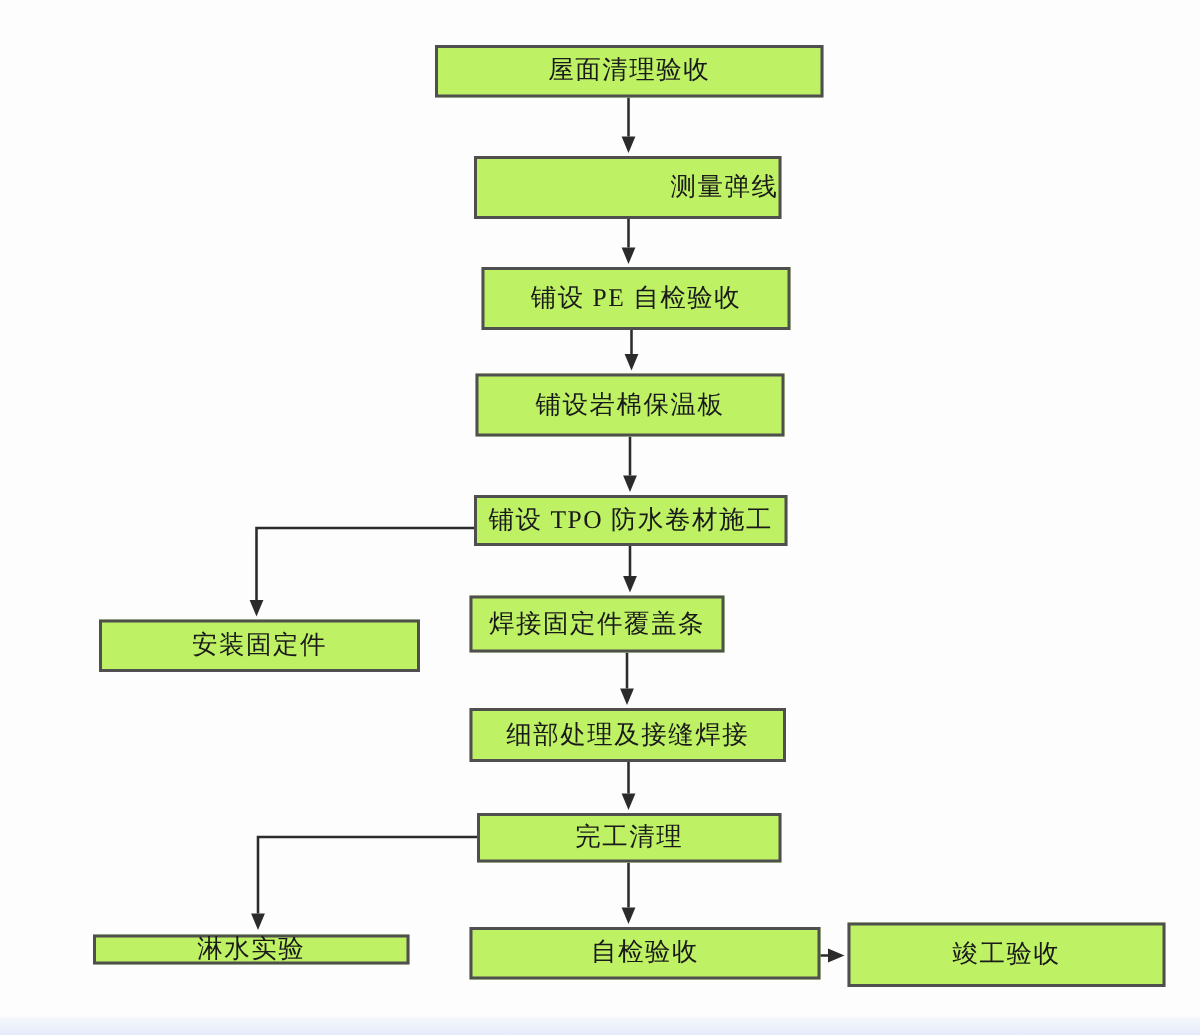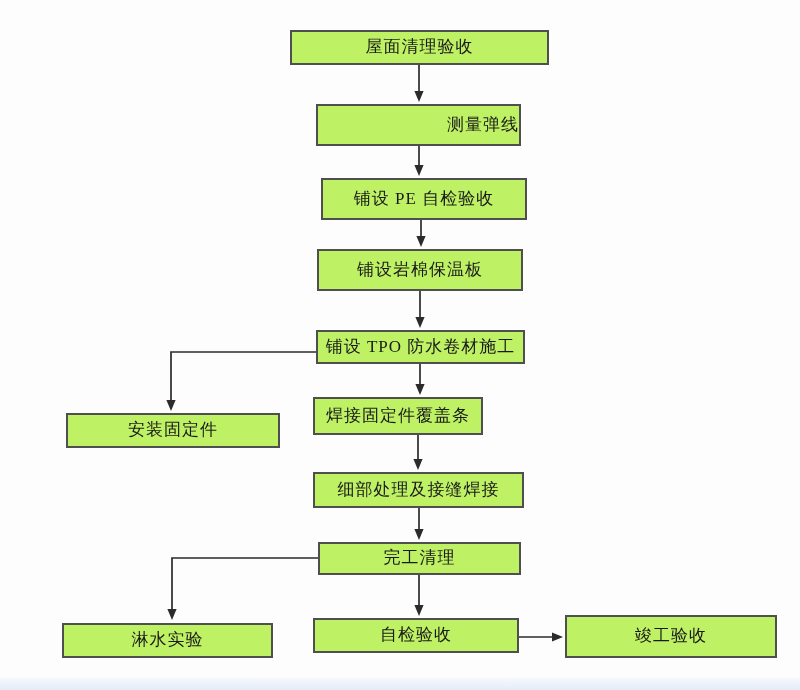--- a/index.html
+++ b/index.html
@@ -96,24 +96,24 @@
       </div>
       <div class="flow-node" style="left: 313px; top: 472px; width: 211px; height: 36px; border-color: rgb(79, 79, 79); color: rgb(26, 26, 26);">
         <span>细部处理及接缝焊接</span>
       </div>
       <div class="flow-node" style="left: 318px; top: 542px; width: 203px; height: 33px; border-color: rgb(79, 79, 79); color: rgb(26, 26, 26);">
         <span>完工清理</span>
       </div>
       <div class="flow-node" style="left: 66px; top: 413px; width: 214px; height: 35px; border-color: rgb(79, 79, 79); color: rgb(26, 26, 26);">
         <span>安装固定件</span>
       </div>
-      <div class="flow-node" style="left: 62px; top: 623px; width: 211px; height: 35px; border-color: rgb(79, 79, 79); color: rgb(26, 26, 26);">
+      <div class="flow-node" style="left: 62px; top: 623px; width: 211px; height: 20px; border-color: rgb(79, 79, 79); color: rgb(26, 26, 26);">
         <span>淋水实验</span>
       </div>
-      <div class="flow-node" style="left: 313px; top: 618px; width: 206px; height: 35px; border-color: rgb(79, 79, 79); color: rgb(26, 26, 26);">
+      <div class="flow-node" style="left: 313px; top: 618px; width: 234px; height: 35px; border-color: rgb(79, 79, 79); color: rgb(26, 26, 26);">
         <span>自检验收</span>
       </div>
       <div class="flow-node" style="left: 565px; top: 615px; width: 212px; height: 43px; border-color: rgb(79, 79, 79); color: rgb(26, 26, 26);">
         <span>竣工验收</span>
       </div>
     </div>
   <div id="footer-band"></div>
 </div>
 
 </body></html>

